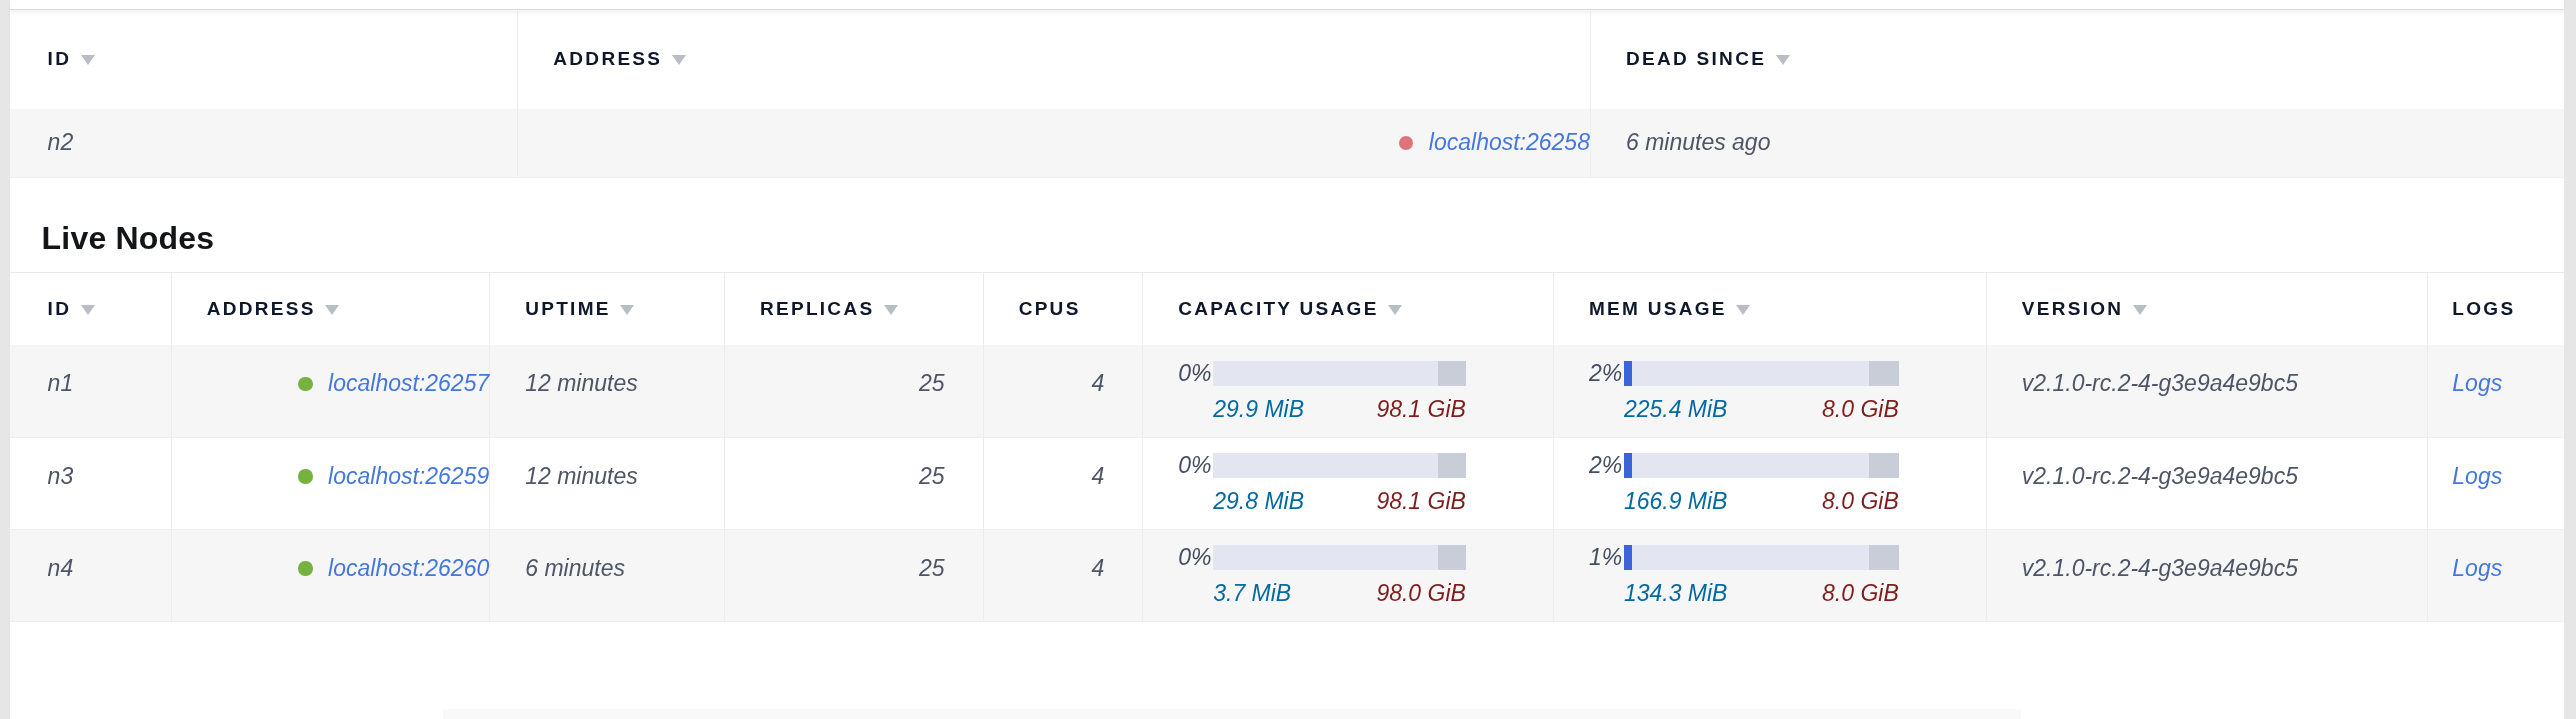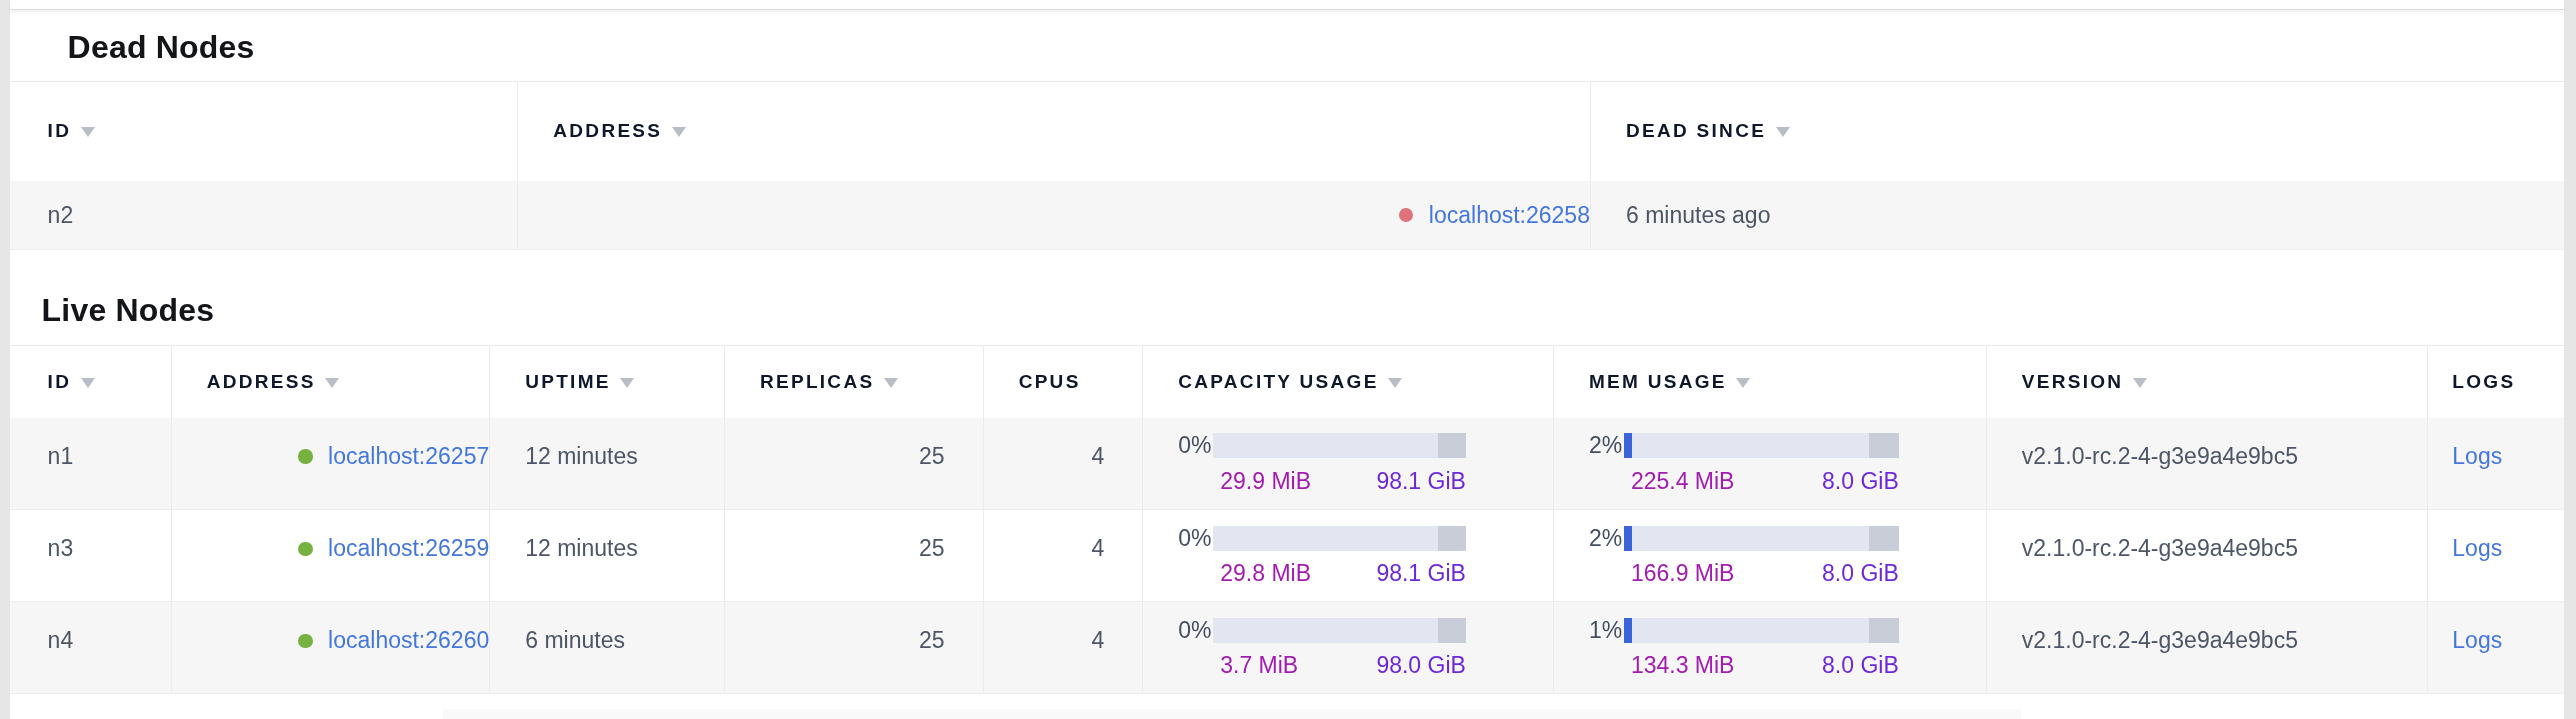--- a/index.html
+++ b/index.html
@@ -70,20 +70,21 @@
     border-right: 7.7px solid transparent;
     border-top: 10.6px solid #b9bdc6;
     margin-left: 9.6px;
   }
   tbody tr { border-bottom: 1.9px solid #eeeeef; }
   tbody tr:nth-child(odd) { background: #f6f6f7; }
   tbody td {
     color: #4d5566;
     font-size: 23px;
     padding-left: 35px;
+    font-style: italic;
   }
   .dead-table tbody td { height: 69px; vertical-align: middle; }
   .live-table tbody td { height: 92px; vertical-align: top; padding-top: 25px; }
   .live-table tbody td.usage-cell { padding-top: 14.4px; }
   td.num { text-align: right; padding-right: 38px; }
   .addr { display: flex; align-items: center; justify-content: flex-end; }
   .status-dot {
     width: 14.4px; height: 14.4px;
     border-radius: 50%;
     margin-right: 15.4px;
@@ -117,42 +118,39 @@
     width: 11%;
     background: #c9cdd8;
   }
   .usage-line2 {
     display: flex;
     justify-content: space-between;
     margin-left: 35px;
     margin-top: 8.7px;
     font-size: 23px;
   }
-  .usage-used { color: #a21caf; margin-left: 7px; }
-  .usage-total { color: #6d28d9; }
+  .usage-used { color: #0369a1; }
+  .usage-total { color: #7f1d1d; }
   .version-text { white-space: nowrap; }
   .bottom-faint {
     position: absolute;
     left: 433px;
     width: 1578px;
     bottom: 0;
     height: 10.6px;
     background: #f9f9fa;
   }
 </style>
 </head>
 <body>
 
 <div class="page">
   <div class="content">
     <div class="top-strip"></div>
 
-    <div class="section-heading">
-      <h2>Dead Nodes</h2>
-    </div>
     <table class="dead-table">
       <colgroup>
         <col style="width:19.9%">
           <col style="width:42%">
           <col style="width:38.1%">
       </colgroup>
       <thead>
         <tr>
           <th><span>ID</span><span class="sort-arrow"></span></th>
           <th><span>ADDRESS</span><span class="sort-arrow"></span></th>

